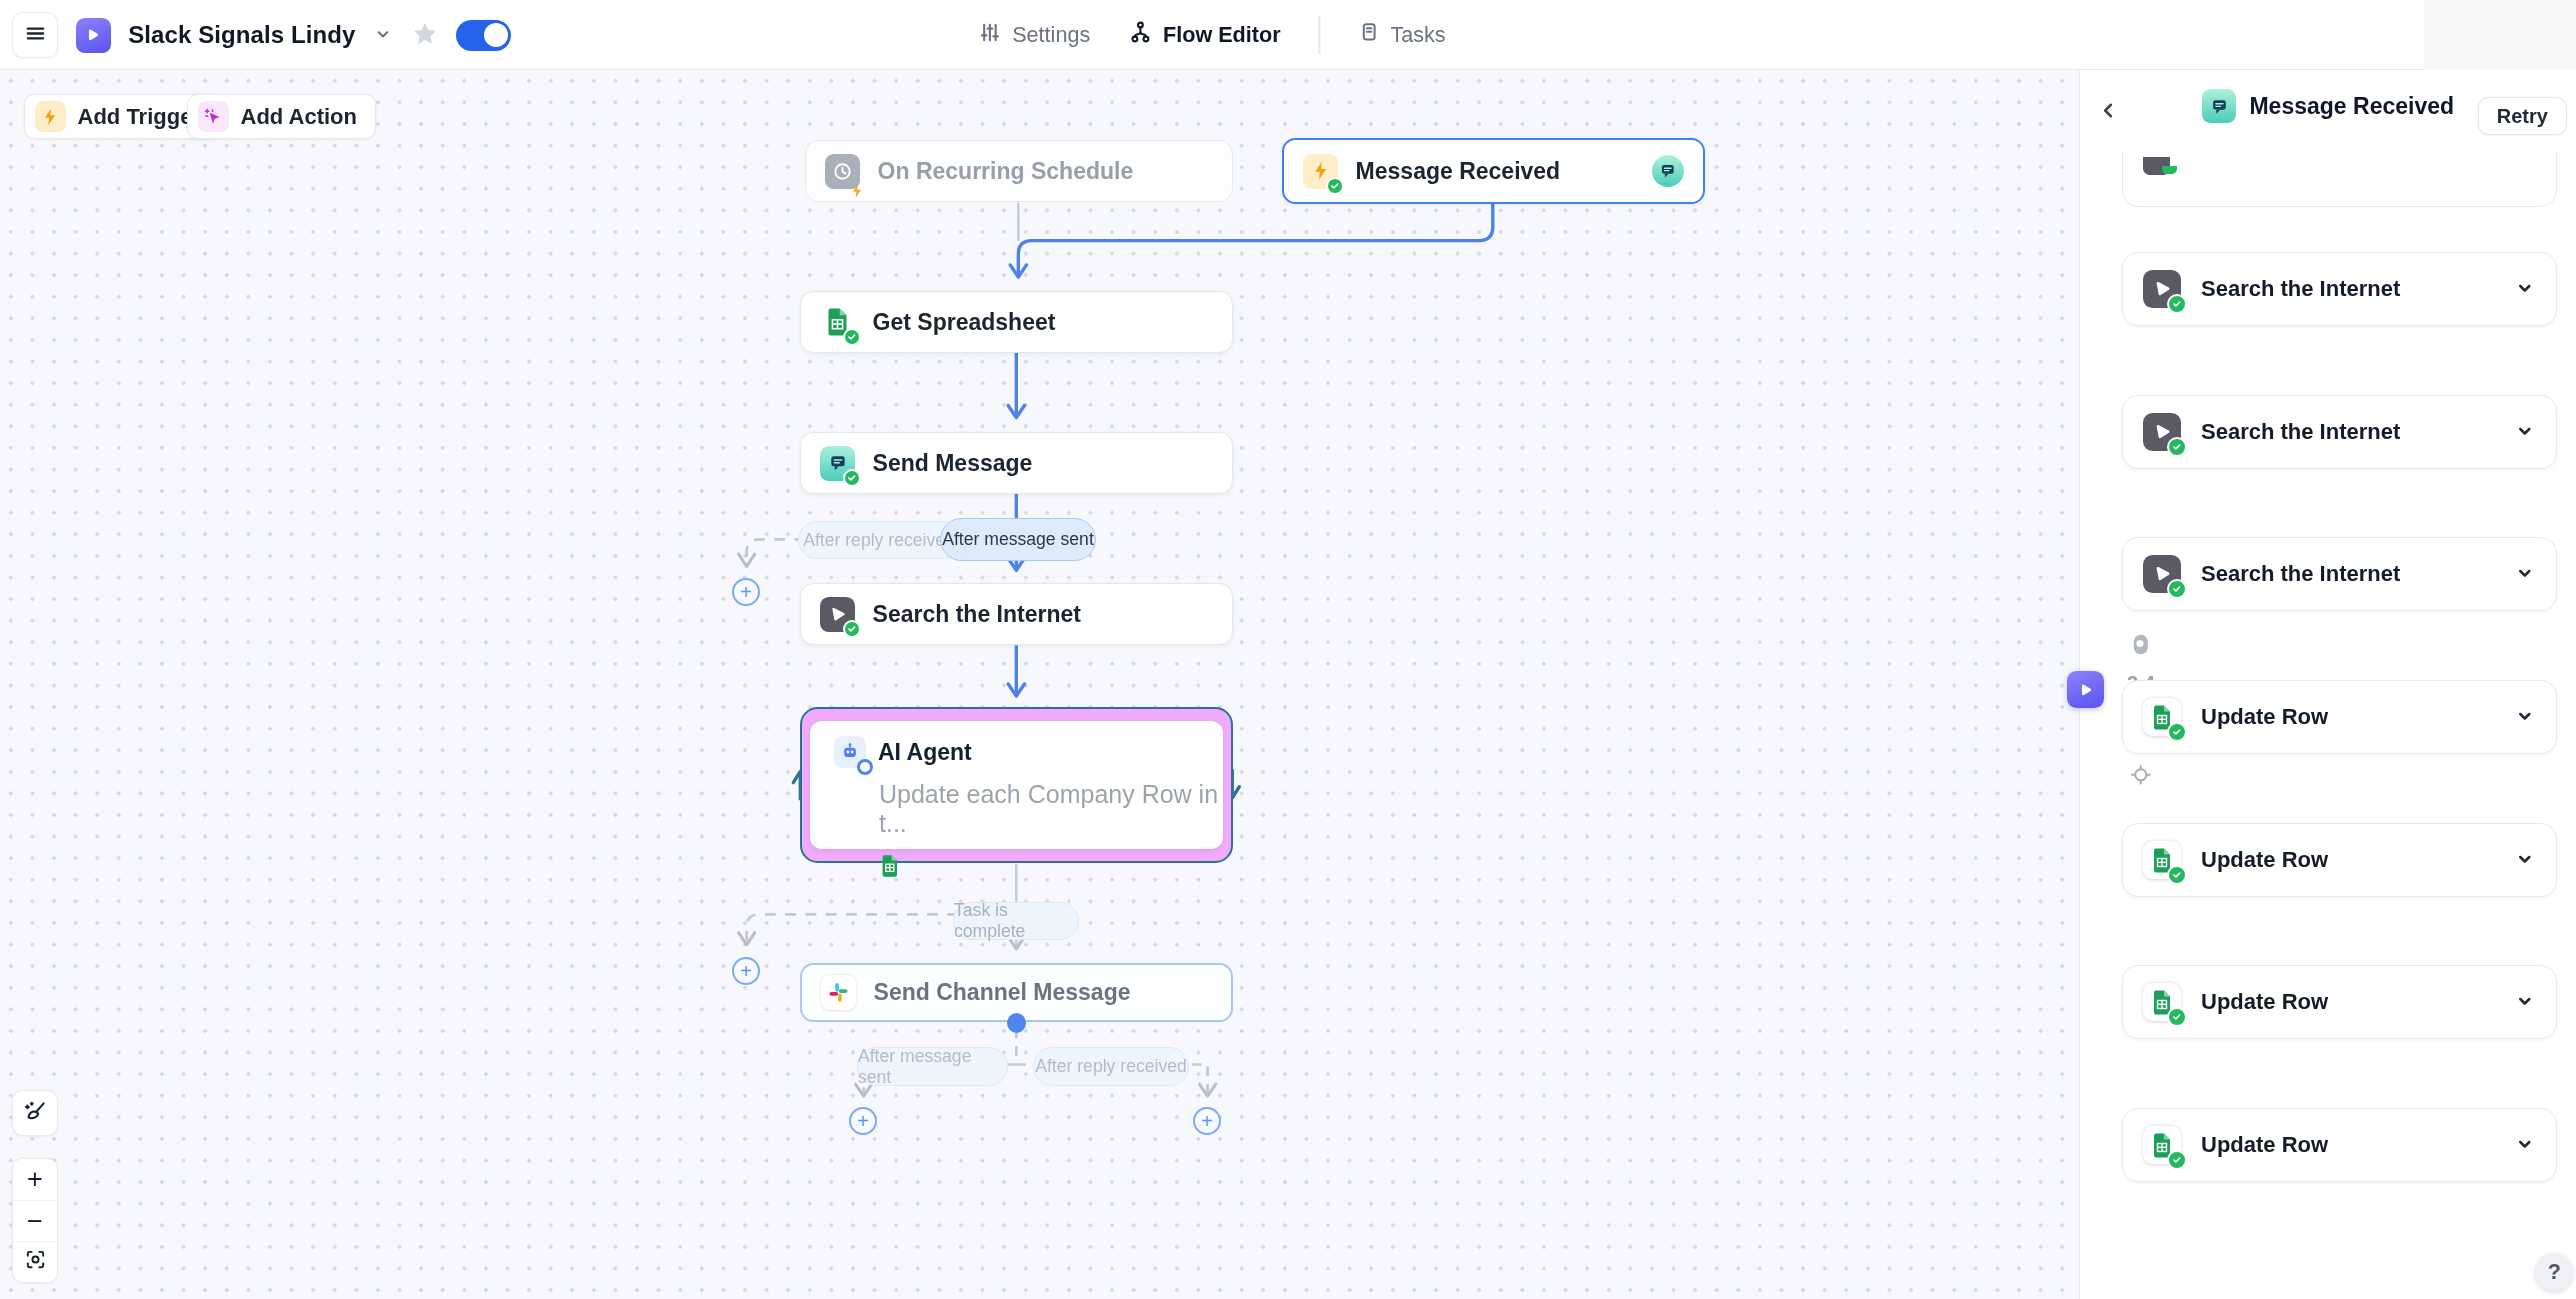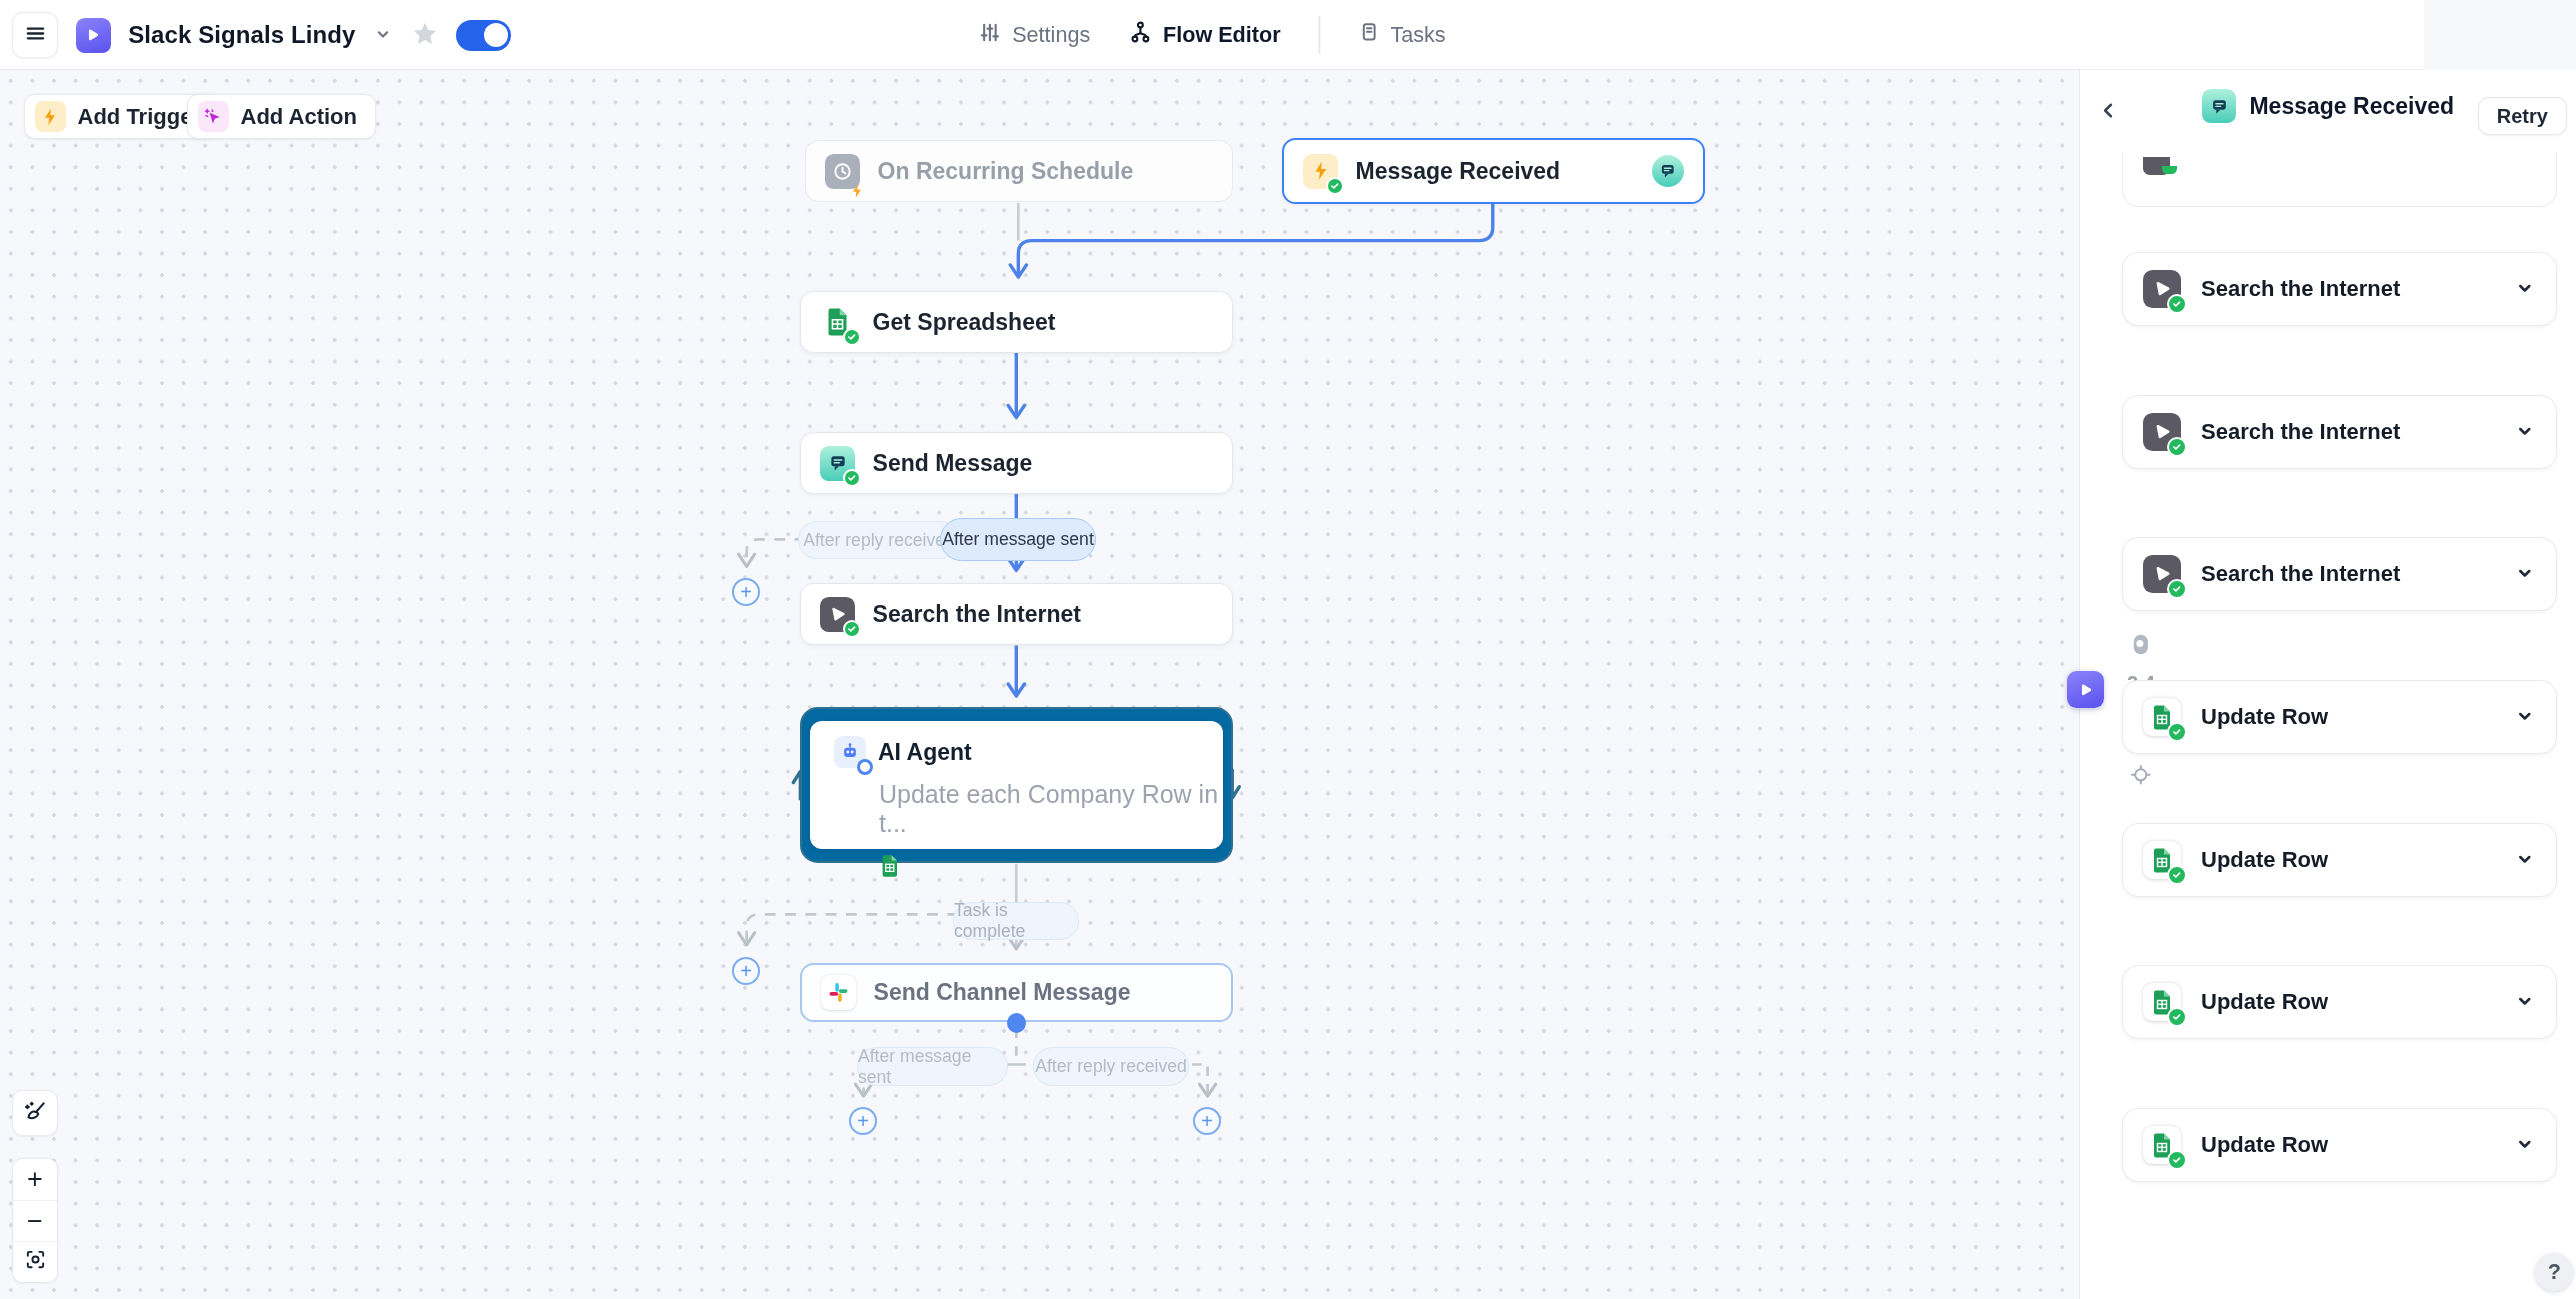--- a/index.html
+++ b/index.html
@@ -48,21 +48,21 @@
   .badge { position:absolute; right:-6px; bottom:-6px; width:18px; height:18px; border-radius:50%;
            background:#23b95f; border:2px solid #fff; display:flex; align-items:center; justify-content:center; }
   .badge svg { width:11.5px; height:11.5px; }
   .bolt-badge { position:absolute; right:-5.4px; bottom:-5.4px; width:16px; height:16px; }
   .ring-badge { position:absolute; right:-6.8px; bottom:-6.8px; width:16px; height:16px; border-radius:50%;
                 background:#fff; border:3.4px solid #4f86f0; }
   .node.ghost { border-color:#e6e9ed; color:#979fa9; box-shadow:none; background:#fdfdfe; }
   .node.selected { border:2.7px solid #3c82f6; }
   .node.pending { border:2px solid #a7c7f2; color:#6b7280; background:#fdfeff; box-shadow:none; }
 
-  .agent { position:absolute; background:#0369a1; border:2px solid #2e7191; border-radius:17.6px; z-index:3; }
+  .agent { position:absolute; background:#f0abfc; border:2px solid #2e7191; border-radius:17.6px; z-index:3; }
   .agent-card { position:absolute; left:8px; top:12px; right:8px; bottom:12px; background:#fff;
                 border-radius:12px; box-shadow:0 1.4px 5.4px rgba(16,24,40,.07); padding:15px 0 0 24px; }
   .agent-title-row { display:flex; align-items:center; gap:12px; }
   .agent-title { font-size:23px; font-weight:700; color:#14202e; }
   .agent-desc { margin:12px 0 0 45px; font-size:25px; color:#9ca3af; font-weight:500; }
   .agent-sheet { margin:15px 0 0 45px; }
 
   .pill { position:absolute; display:flex; align-items:center; justify-content:center; font-size:17.6px;
           border-radius:21.6px; z-index:4; font-weight:500; }
   .pill.active { background:#ddebfc; border:1.4px solid #a9c9f3; color:#2d3748; z-index:5; }

